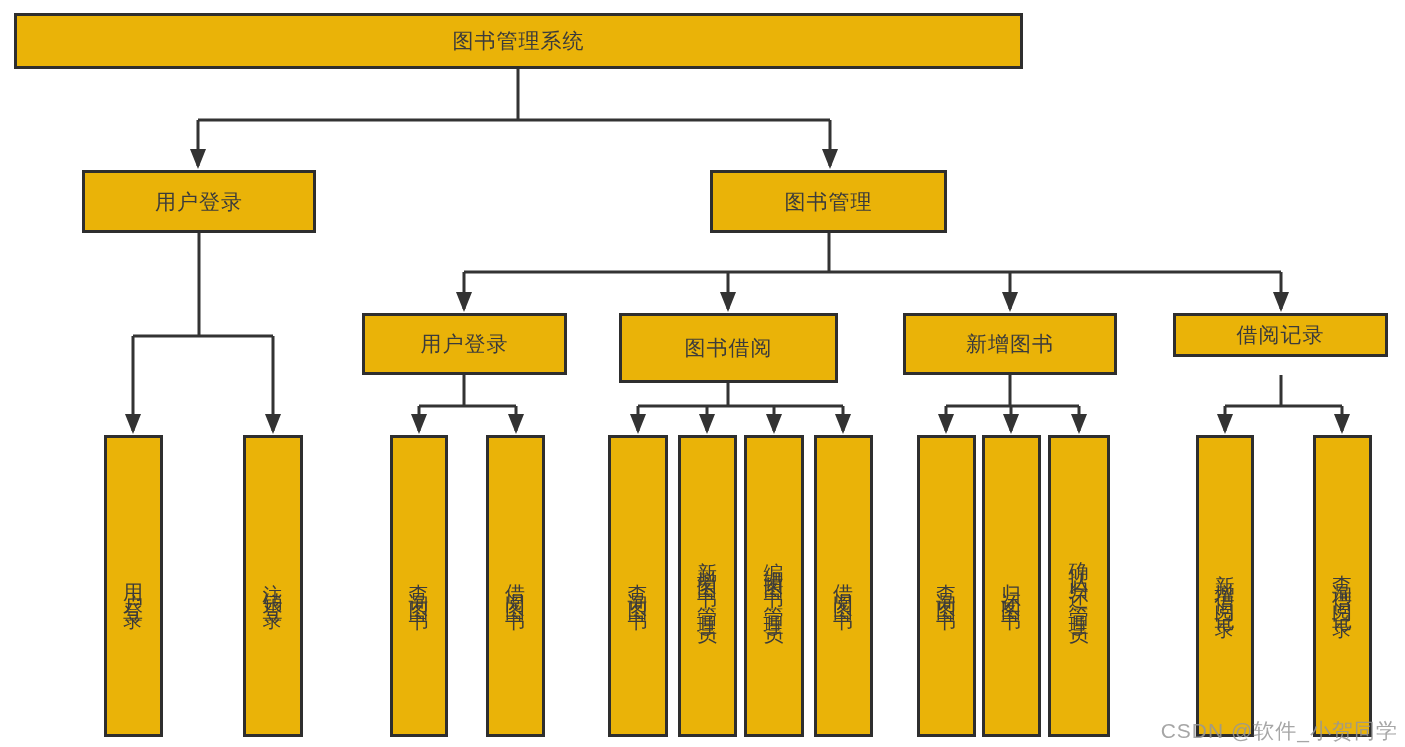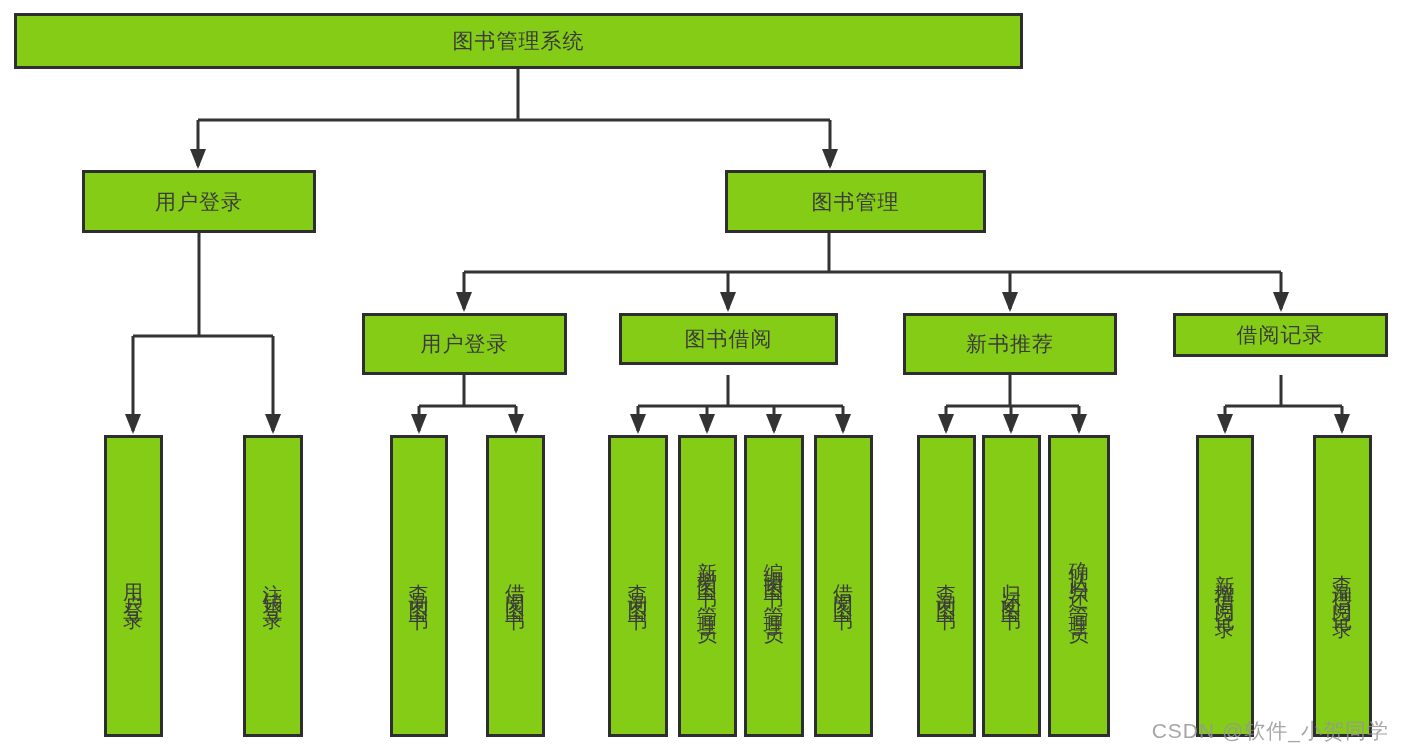--- a/index.html
+++ b/index.html
@@ -2,30 +2,30 @@
 <html><head>
 <meta charset="utf-8">
 <style>
   html,body{margin:0;padding:0;background:#ffffff;}
   .canvas{
     position:relative;width:1405px;height:747px;background:#ffffff;overflow:hidden;
     font-family:"Liberation Sans",sans-serif;color:#3b3b3b;
   }
   .connectors{position:absolute;left:0;top:0;}
   .box{
-    position:absolute;background:#84cc16;border:3px solid #2e2e2e;box-sizing:border-box;
+    position:absolute;background:#eab308;border:3px solid #2e2e2e;box-sizing:border-box;
     display:flex;align-items:center;justify-content:center;
   }
   .box.h span{font-size:21px;letter-spacing:1px;white-space:nowrap;}
   .box.v span{
     writing-mode:vertical-rl;text-orientation:mixed;
     font-size:20px;letter-spacing:9px;line-height:1;white-space:nowrap;
   }
   .watermark{
-    position:absolute;right:16px;bottom:2px;font-size:21px;letter-spacing:1px;
+    position:absolute;right:7px;bottom:2px;font-size:21px;letter-spacing:1px;
     color:rgba(150,150,150,0.85);white-space:nowrap;z-index:5;margin-left:16px;
   }
 </style>
 </head>
 <body>
 
 <div class="canvas">
 
   <svg class="connectors" width="1405" height="747" viewBox="0 0 1405 747">
     <path d="M518 69 V120 M198 120 H830 M198 120 V166 M830 120 V166
@@ -58,32 +58,32 @@
     </g>
   </svg>
 
   <div class="box h" style="left:14px;top:13px;width:1009px;height:56px">
     <span>图书管理系统</span>
   </div>
 
   <div class="box h" style="left:82px;top:170px;width:234px;height:63px">
     <span>用户登录</span>
   </div>
-  <div class="box h" style="left:725px;top:170px;width:261px;height:63px">
+  <div class="box h" style="left:710px;top:170px;width:237px;height:63px">
     <span>图书管理</span>
   </div>
 
   <div class="box h" style="left:362px;top:313px;width:205px;height:62px">
     <span>用户登录</span>
   </div>
-  <div class="box h" style="left:619px;top:313px;width:219px;height:52px">
+  <div class="box h" style="left:619px;top:313px;width:219px;height:70px">
     <span>图书借阅</span>
   </div>
   <div class="box h" style="left:903px;top:313px;width:214px;height:62px">
-    <span>新书推荐</span>
+    <span>新增图书</span>
   </div>
   <div class="box h" style="left:1173px;top:313px;width:215px;height:44px">
     <span>借阅记录</span>
   </div>
 
   <div class="box v" style="left:104px;top:435px;width:59px;height:302px">
     <span>用户登录</span>
   </div>
   <div class="box v" style="left:243px;top:435px;width:60px;height:302px">
     <span>注销登录</span>

